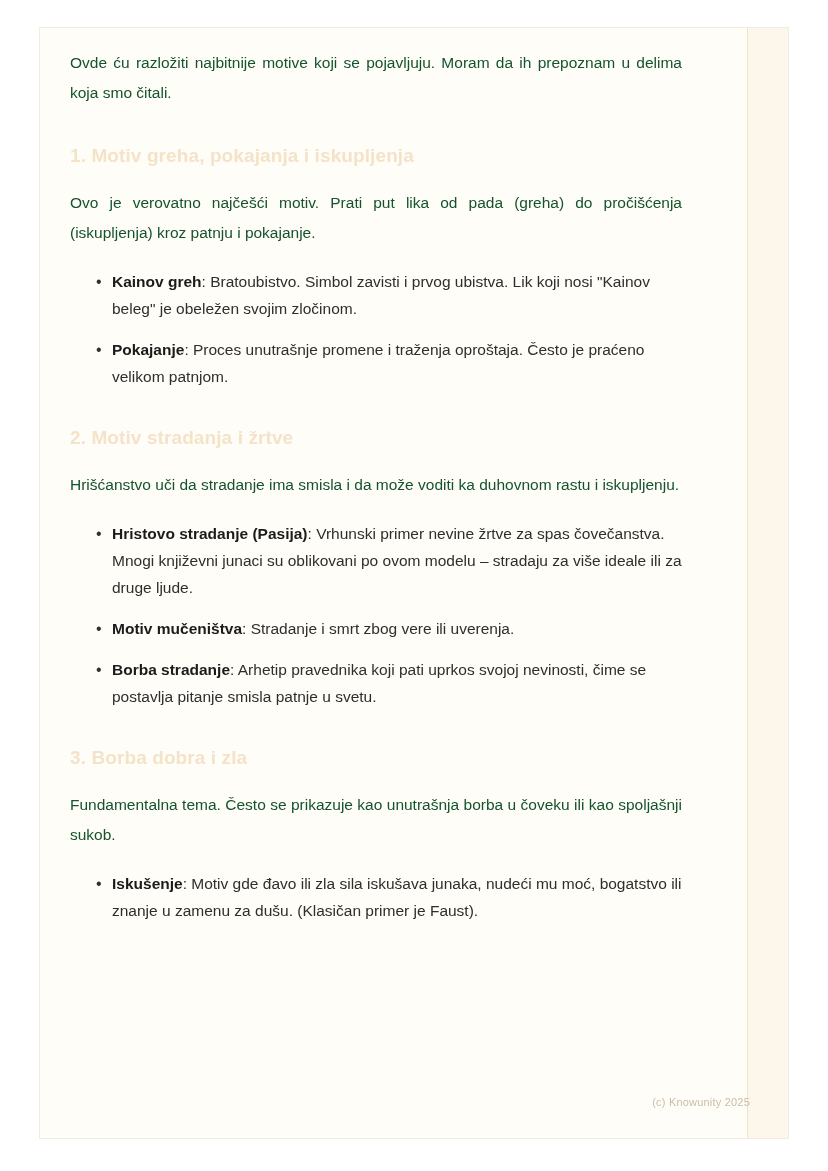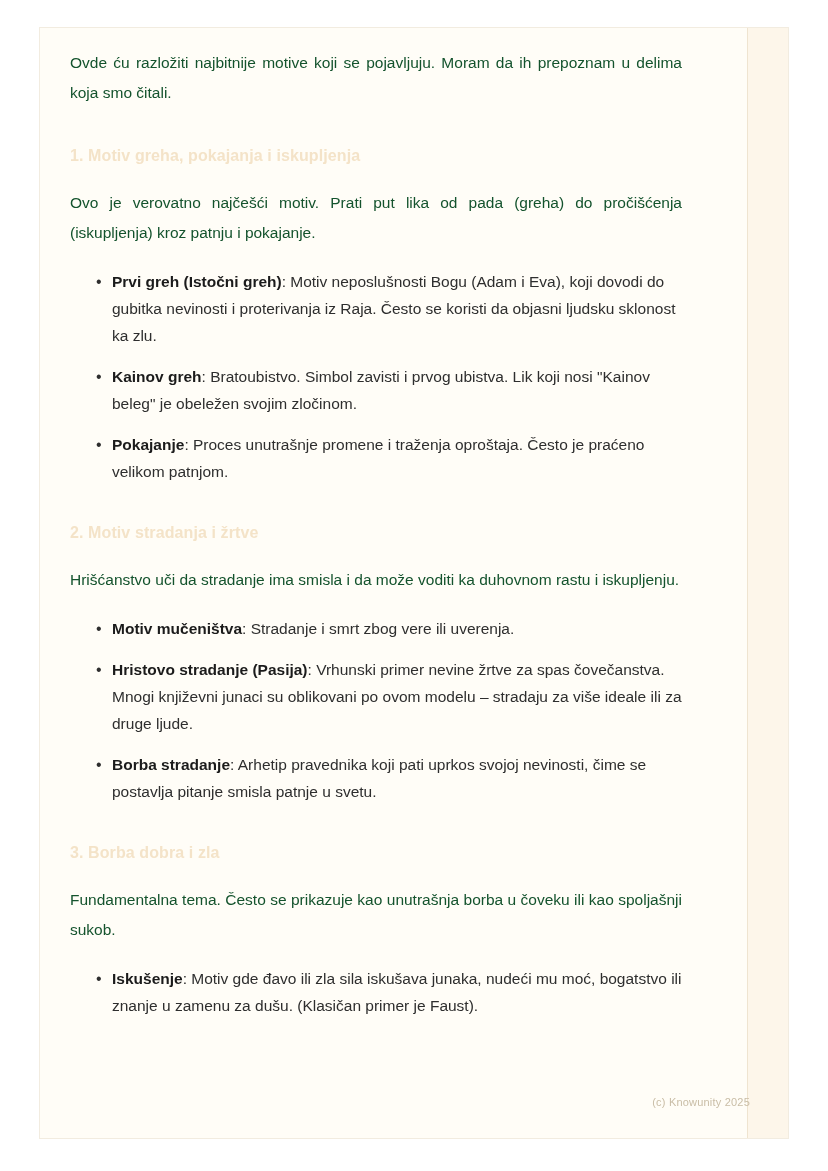--- a/index.html
+++ b/index.html
@@ -46,21 +46,21 @@
   p.para {
     margin: 0 0 20px 0;
     font-size: 15.5px;
     line-height: 30px;
     color: #14532d;
     text-align: justify;
   }
 
   h2.section-heading {
     margin: 34px 0 18px 0;
-    font-size: 16px;
+    font-size: 19px;
     font-weight: bold;
     line-height: 28px;
     color: #f4e3c8;
     letter-spacing: 0.1px;
   }
 
   ul.bullets {
     margin: 0 0 6px 0;
     padding: 0 0 0 26px;
     list-style: none;
@@ -104,38 +104,35 @@
   <div class="right-strip"></div>
 
   <div class="content">
 
     <p class="para">Ovde ću razložiti najbitnije motive koji se pojavljuju. Moram da ih prepoznam u delima koja smo čitali.</p>
 
     <h2 class="section-heading">1. Motiv greha, pokajanja i iskupljenja</h2>
     <p class="para">Ovo je verovatno najčešći motiv. Prati put lika od pada (greha) do pročišćenja (iskupljenja) kroz patnju i pokajanje.</p>
     <ul class="bullets">
       <li>
-        <span class="b">Prvi greh (Istočni greh)</span><span>: Motiv neposlušnosti Bogu (Adam i Eva), koji dovodi do gubitka nevinosti i proterivanja iz Raja. Često se koristi da objasni ljudsku sklonost ka zlu.</span>
-      </li>
-      <li>
         <span class="b">Kainov greh</span><span>: Bratoubistvo. Simbol zavisti i prvog ubistva. Lik koji nosi "Kainov beleg" je obeležen svojim zločinom.</span>
       </li>
       <li>
         <span class="b">Pokajanje</span><span>: Proces unutrašnje promene i traženja oproštaja. Često je praćeno velikom patnjom.</span>
       </li>
     </ul>
 
     <h2 class="section-heading">2. Motiv stradanja i žrtve</h2>
     <p class="para">Hrišćanstvo uči da stradanje ima smisla i da može voditi ka duhovnom rastu i iskupljenju.</p>
     <ul class="bullets">
       <li>
-        <span class="b">Motiv mučeništva</span><span>: Stradanje i smrt zbog vere ili uverenja.</span>
+        <span class="b">Hristovo stradanje (Pasija)</span><span>: Vrhunski primer nevine žrtve za spas čovečanstva. Mnogi književni junaci su oblikovani po ovom modelu – stradaju za više ideale ili za druge ljude.</span>
       </li>
       <li>
-        <span class="b">Hristovo stradanje (Pasija)</span><span>: Vrhunski primer nevine žrtve za spas čovečanstva. Mnogi književni junaci su oblikovani po ovom modelu – stradaju za više ideale ili za druge ljude.</span>
+        <span class="b">Motiv mučeništva</span><span>: Stradanje i smrt zbog vere ili uverenja.</span>
       </li>
       <li>
         <span class="b">Borba stradanje</span><span>: Arhetip pravednika koji pati uprkos svojoj nevinosti, čime se postavlja pitanje smisla patnje u svetu.</span>
       </li>
     </ul>
 
     <h2 class="section-heading">3. Borba dobra i zla</h2>
     <p class="para">Fundamentalna tema. Često se prikazuje kao unutrašnja borba u čoveku ili kao spoljašnji sukob.</p>
     <ul class="bullets">
       <li>

